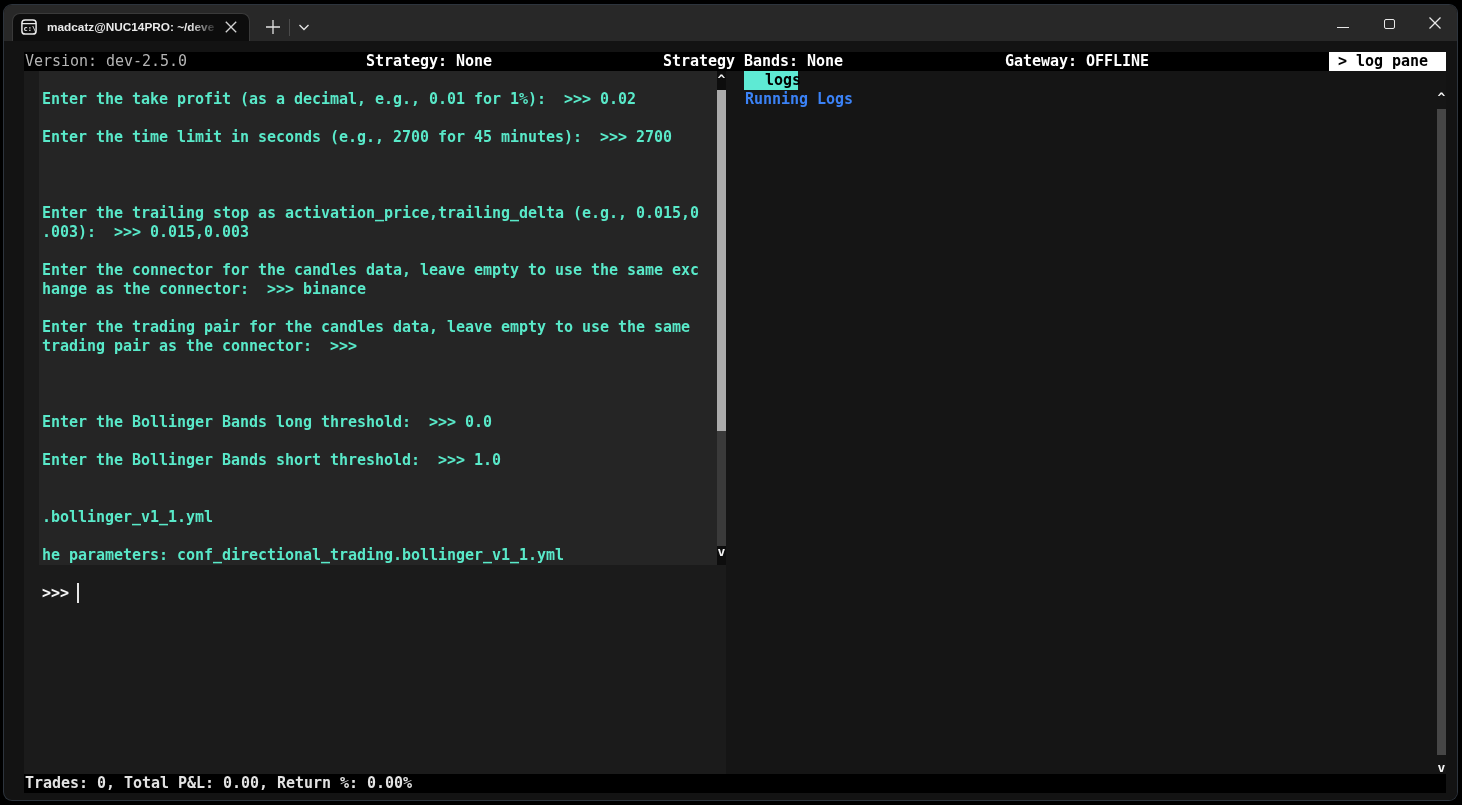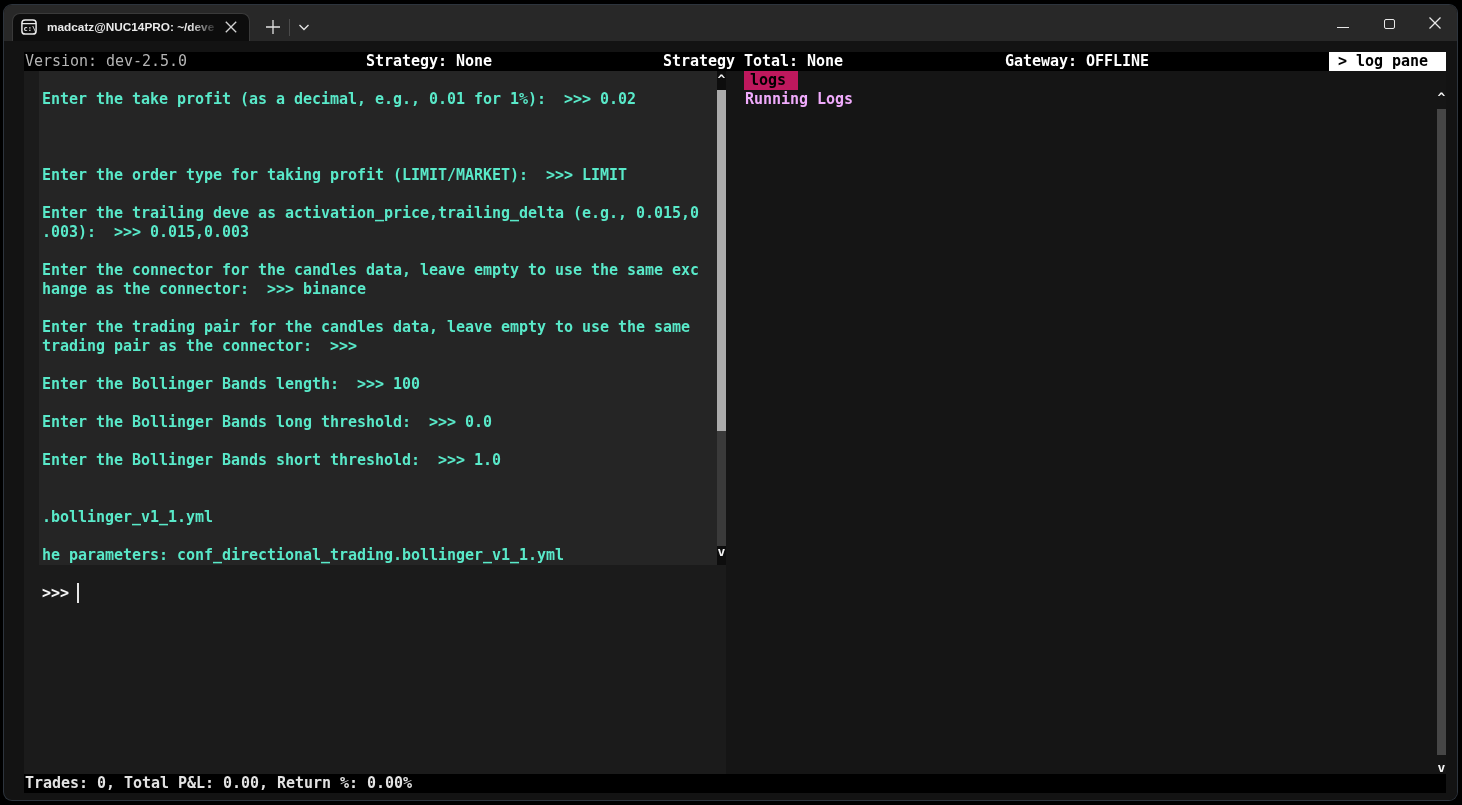--- a/index.html
+++ b/index.html
@@ -63,22 +63,22 @@
   .out-row { position: absolute; left: 0; height: 19px; }
 
   .lscroll { left: 701px; top: 30px; width: 9px; height: 494px; background: #0d0d0d; }
   .lscroll-thumb { position: absolute; left: 0; top: 19px; width: 9px; height: 341px; background: #ababab; }
   .lscroll-track { position: absolute; left: 0; top: 360px; width: 9px; height: 115px; background: #3a3a3a; }
   .scroll-arrow { color: #f2f2f2; font-size: 13px; font-weight: bold; line-height: 13px; }
   .lscroll-up { left: 700px; top: 32px; width: 11px; text-align: center; }
   .lscroll-down { left: 700px; top: 504px; width: 11px; text-align: center; }
 
   .log-pane { left: 710px; top: 30px; width: 720px; height: 703px; background: #151515; }
-  .log-tab { left: 728px; top: 30px; width: 54px; height: 19px; background: #be185d; color: #000; padding-left: 6px; cursor: pointer; }
-  .log-title { left: 729px; top: 49px; height: 19px; color: #f0abfc; }
+  .log-tab { left: 728px; top: 30px; width: 54px; height: 19px; background: #5eead4; color: #000; padding-left: 21px; cursor: pointer; }
+  .log-title { left: 729px; top: 49px; height: 19px; color: #3b82f6; }
   .rscroll { left: 1421px; top: 68px; width: 9px; height: 646px; background: #464646; }
   .rscroll-up { left: 1420px; top: 50px; width: 11px; text-align: center; }
   .rscroll-down { left: 1420px; top: 720px; width: 11px; text-align: center; }
 
   .input-prompt { left: 26px; top: 543px; height: 19px; color: #f5f5f5; }
   .input-cursor { left: 61px; top: 542px; width: 2px; height: 20px; background: #e6e6e6; }
 
   .statusbar { left: 8px; top: 733px; width: 1422px; height: 19px; background: #000; }
   .status-left { left: 9px; top: 733px; height: 19px; color: #e3e3e3; }
   .status-right { left: 647px; top: 733px; height: 19px; color: #e3e3e3; }
@@ -133,44 +133,43 @@
           <line x1="12.5" y1="1.5" x2="1.5" y2="12.5" stroke="#e8e8e8" stroke-width="1.3"></line>
         </svg>
       </div>
     </div>
 
     <div class="term">
 
       <div class="abs navbar"></div>
       <span class="abs mono nav-version">Version: dev-2.5.0</span>
       <span class="abs mono bold nav-strategy">Strategy: None</span>
-      <span class="abs mono bold nav-stratfile">Strategy Total: None</span>
+      <span class="abs mono bold nav-stratfile">Strategy Bands: None</span>
       <span class="abs mono bold nav-gateway">Gateway: OFFLINE</span>
       <span class="abs mono bold nav-logtoggle">&gt; log pane</span>
 
       <div class="abs left-base"></div>
 
       <div class="abs output-pane"></div>
       <div class="abs mono bold output-text">
         <div class="out-row" style="top:0px"></div>
         <div class="out-row" style="top:19px">Enter the take profit (as a decimal, e.g., 0.01 for 1%):  &gt;&gt;&gt; 0.02</div>
         <div class="out-row" style="top:38px"></div>
+        <div class="out-row" style="top:57px">Enter the time limit in seconds (e.g., 2700 for 45 minutes):  &gt;&gt;&gt; 2700</div>
         <div class="out-row" style="top:76px"></div>
-        <div class="out-row" style="top:95px">Enter the order type for taking profit (LIMIT/MARKET):  &gt;&gt;&gt; LIMIT</div>
         <div class="out-row" style="top:114px"></div>
-        <div class="out-row" style="top:133px">Enter the trailing deve as activation_price,trailing_delta (e.g., 0.015,0</div>
+        <div class="out-row" style="top:133px">Enter the trailing stop as activation_price,trailing_delta (e.g., 0.015,0</div>
         <div class="out-row" style="top:152px">.003):  &gt;&gt;&gt; 0.015,0.003</div>
         <div class="out-row" style="top:171px"></div>
         <div class="out-row" style="top:209px">hange as the connector:  &gt;&gt;&gt; binance</div>
         <div class="out-row" style="top:190px">Enter the connector for the candles data, leave empty to use the same exc</div>
         <div class="out-row" style="top:228px"></div>
         <div class="out-row" style="top:266px">trading pair as the connector:  &gt;&gt;&gt;</div>
         <div class="out-row" style="top:247px">Enter the trading pair for the candles data, leave empty to use the same </div>
         <div class="out-row" style="top:285px"></div>
-        <div class="out-row" style="top:304px">Enter the Bollinger Bands length:  &gt;&gt;&gt; 100</div>
         <div class="out-row" style="top:323px"></div>
         <div class="out-row" style="top:342px">Enter the Bollinger Bands long threshold:  &gt;&gt;&gt; 0.0</div>
         <div class="out-row" style="top:361px"></div>
         <div class="out-row" style="top:380px">Enter the Bollinger Bands short threshold:  &gt;&gt;&gt; 1.0</div>
         <div class="out-row" style="top:399px"></div>
         <div class="out-row" style="top:437px">.bollinger_v1_1.yml</div>
         <div class="out-row" style="top:475px">he parameters: conf_directional_trading.bollinger_v1_1.yml</div>
       </div>
 
       <div class="abs lscroll">

